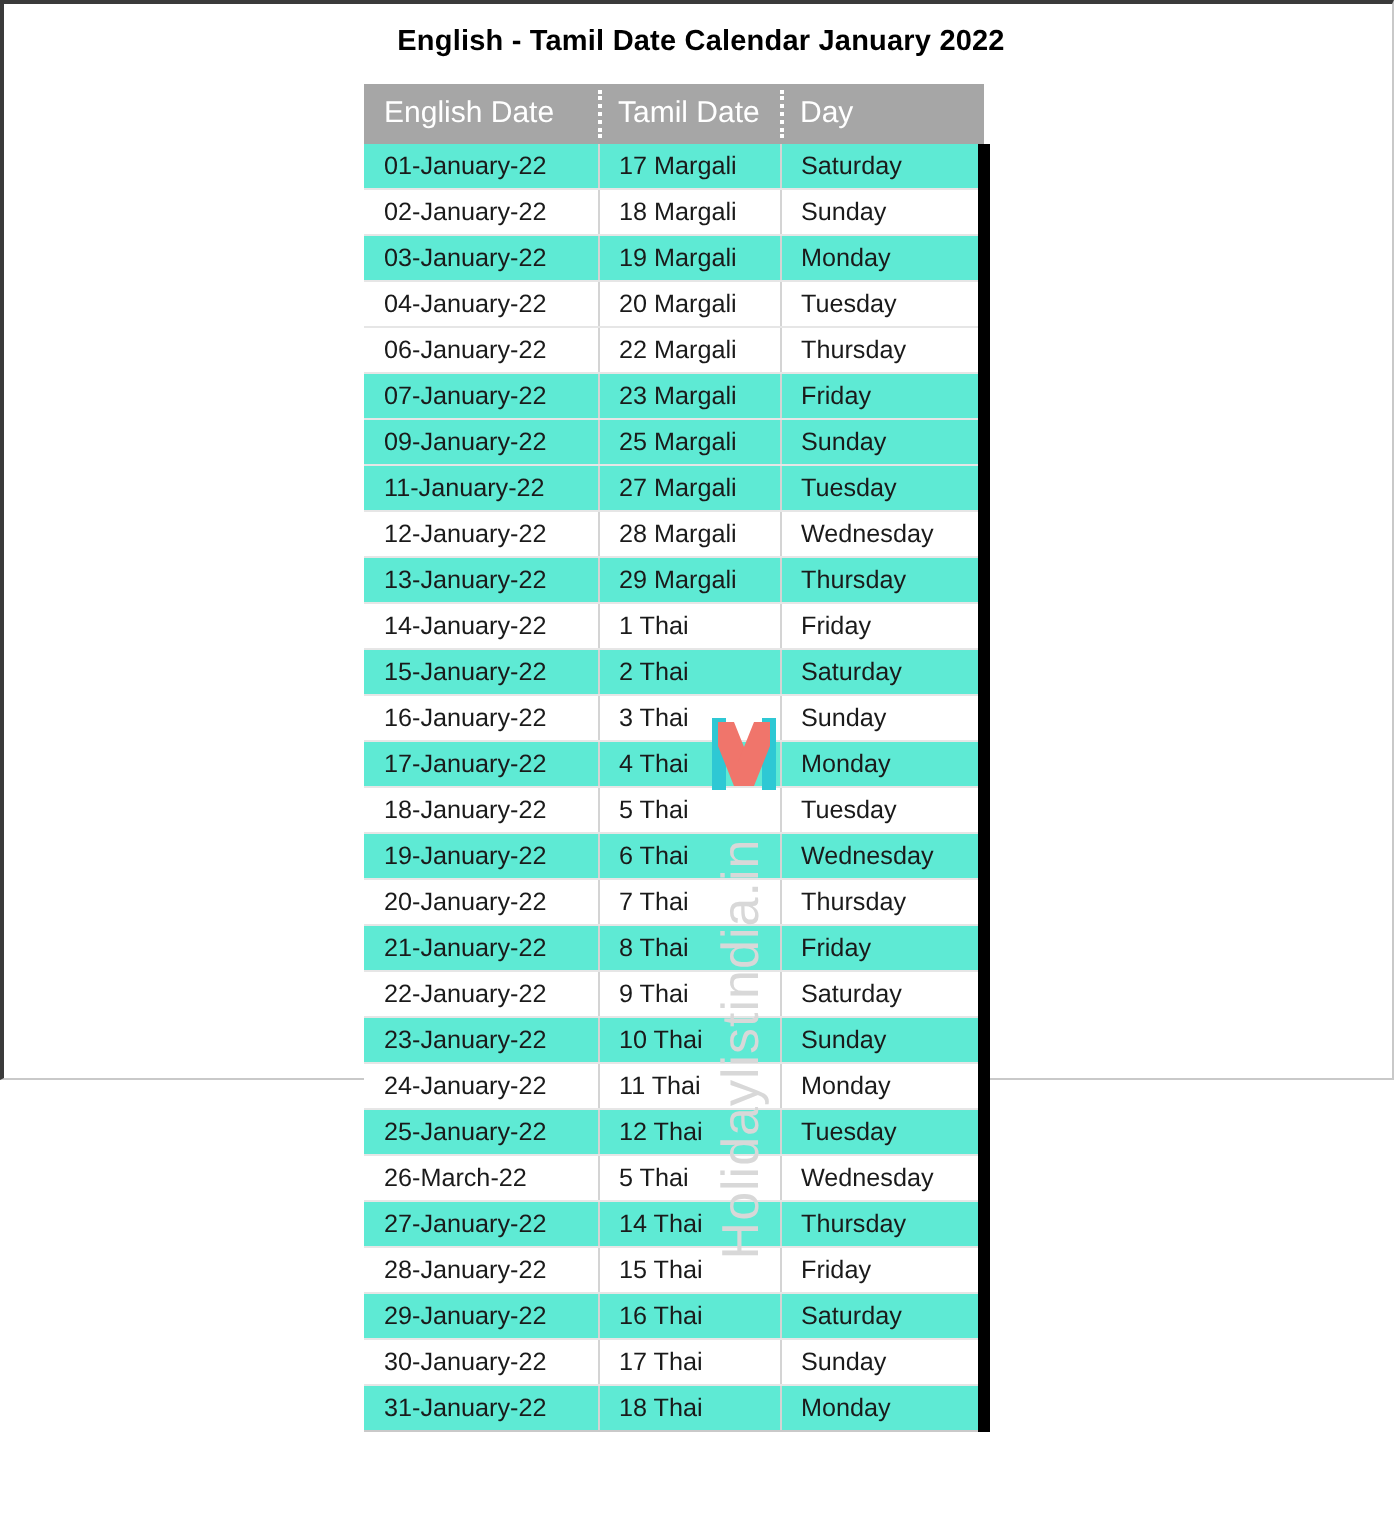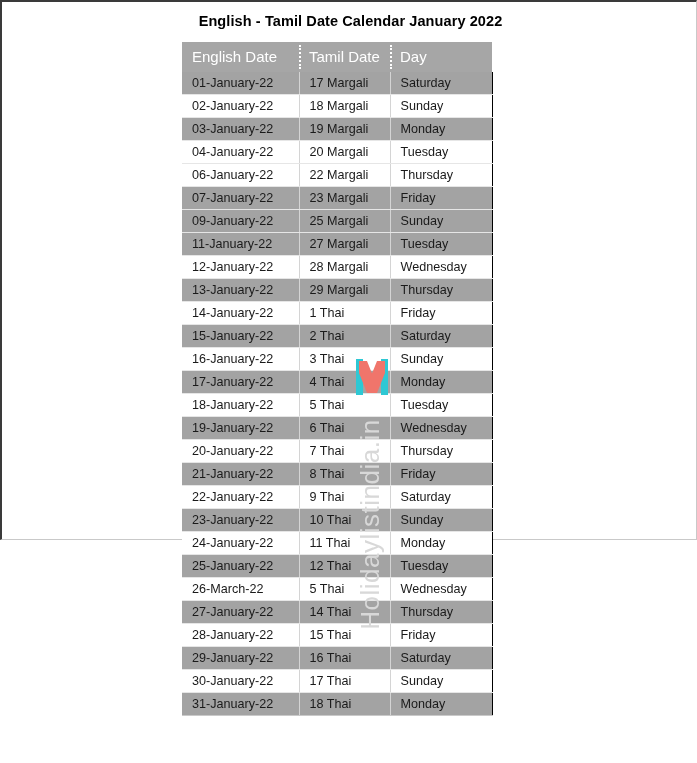--- a/index.html
+++ b/index.html
@@ -73,22 +73,22 @@
   tbody td {
     font-size: 12.6px;
     color: #1a1a1a;
     padding: 3px 0 4px 10px;
     height: 15px;
     border-right: 1px solid #d4d4d4;
     border-bottom: 1px solid #e6e6e6;
     white-space: nowrap;
     overflow: hidden;
   }
-  tbody td.last-col { border-right: 1px solid #000000; }
-  tbody tr.odd td { background: #a3a3a3; }
+  tbody td.last-col { border-right: 6px solid #000000; }
+  tbody tr.odd td { background: #5eead4; }
   tbody tr.even td { background: #ffffff; }
   tbody tr:last-child td { border-bottom: 1px solid #c9c9c9; }
 
   
   #watermark {
     position: absolute;
     left: 333px;
     top: 355px;
     width: 60px;
     height: 290px;

